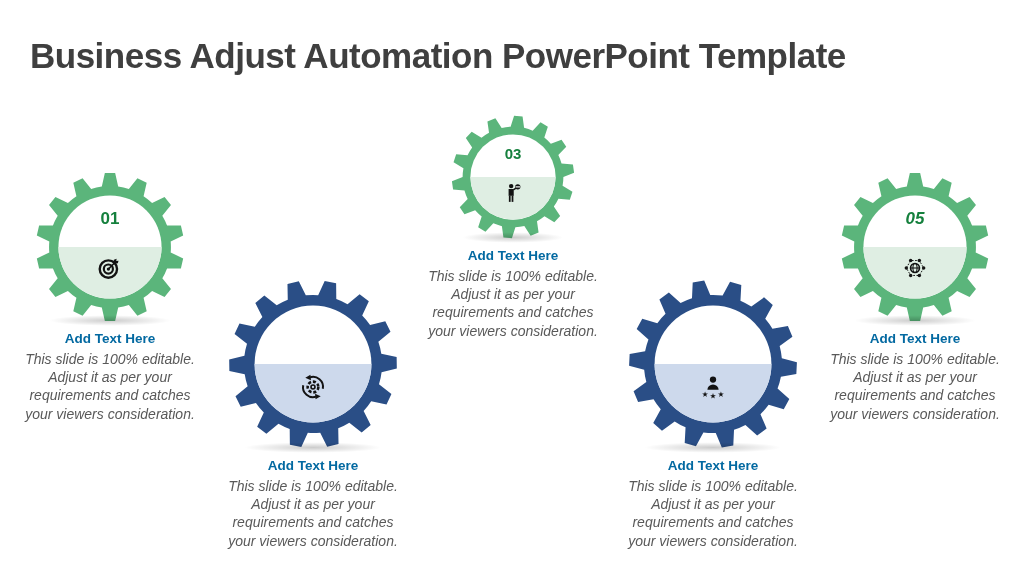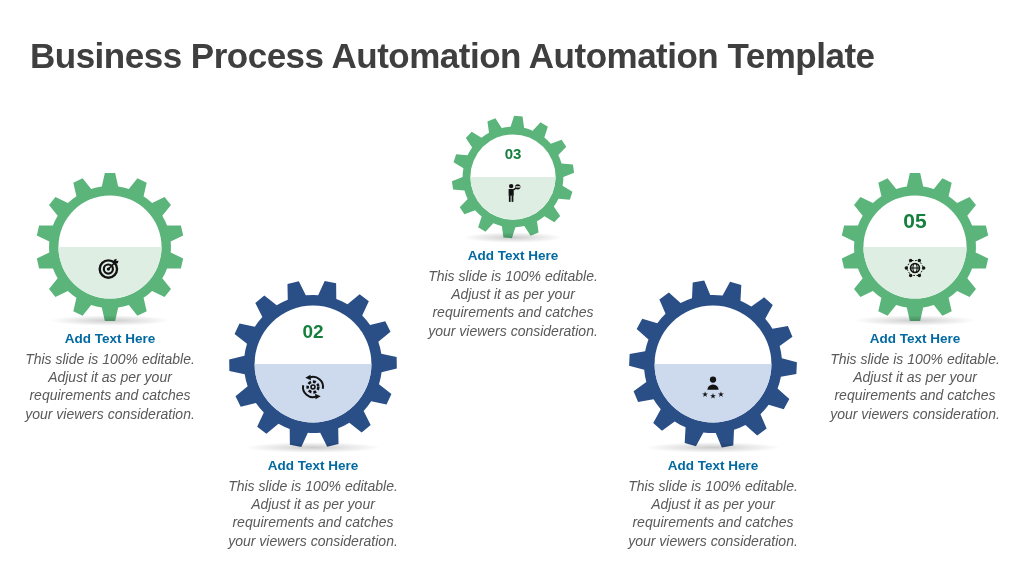--- a/index.html
+++ b/index.html
@@ -35,34 +35,35 @@
   .item-3{left:451px; top:115px; width:124px;}
   .item-4{left:628px; top:279px; width:170px;}
   .item-5{left:840px; top:172px; width:150px;}
   .item-1 .gear-wrap{width:150px;height:150px;}
   .item-2 .gear-wrap{width:170px;height:170px;}
   .item-3 .gear-wrap{width:124px;height:124px;}
   .item-4 .gear-wrap{width:170px;height:170px;}
   .item-5 .gear-wrap{width:150px;height:150px;}
   .item-1 .num{font-size:17px;} .item-2 .num{font-size:19px;}
   .item-3 .num{font-size:15px;} .item-4 .num{font-size:19px;}
-  .item-5 .num{font-size:21px;}
+  .item-5 .num{font-size:17px;font-style:italic;}
 </style>
 </head>
 <body>
 
-<div class="slide-title">Business Process Automation Automation Template</div>
+<div class="slide-title">Business Adjust Automation PowerPoint Template</div>
 
 <div class="item item-1">
   <div class="gear-wrap">
     <svg class="gear" viewBox="0 0 160 160">
       <path class="gear-body" fill="#5BB57B" d="M 71.27 15.59 L 74.51 1.19 L 85.49 1.19 L 88.73 15.59 A 65 65 0 0 1 100.09 18.18 L 100.09 18.18 L 109.25 6.61 L 119.14 11.38 L 115.81 25.75 A 65 65 0 0 1 124.92 33.02 L 124.92 33.02 L 138.19 26.57 L 145.04 35.16 L 135.80 46.66 A 65 65 0 0 1 140.86 57.16 L 140.86 57.16 L 155.61 57.11 L 158.05 67.82 L 144.74 74.17 A 65 65 0 0 1 144.74 85.83 L 144.74 85.83 L 158.05 92.18 L 155.61 102.89 L 140.86 102.84 A 65 65 0 0 1 135.80 113.34 L 135.80 113.34 L 145.04 124.84 L 138.19 133.43 L 124.92 126.98 A 65 65 0 0 1 115.81 134.25 L 115.81 134.25 L 119.14 148.62 L 109.25 153.39 L 100.09 141.82 A 65 65 0 0 1 88.73 144.41 L 88.73 144.41 L 85.49 158.81 L 74.51 158.81 L 71.27 144.41 A 65 65 0 0 1 59.91 141.82 L 59.91 141.82 L 50.75 153.39 L 40.86 148.62 L 44.19 134.25 A 65 65 0 0 1 35.08 126.98 L 35.08 126.98 L 21.81 133.43 L 14.96 124.84 L 24.20 113.34 A 65 65 0 0 1 19.14 102.84 L 19.14 102.84 L 4.39 102.89 L 1.95 92.18 L 15.26 85.83 A 65 65 0 0 1 15.26 74.17 L 15.26 74.17 L 1.95 67.82 L 4.39 57.11 L 19.14 57.16 A 65 65 0 0 1 24.20 46.66 L 24.20 46.66 L 14.96 35.16 L 21.81 26.57 L 35.08 33.02 A 65 65 0 0 1 44.19 25.75 L 44.19 25.75 L 40.86 11.38 L 50.75 6.61 L 59.91 18.18 A 65 65 0 0 1 71.27 15.59 Z"></path>
       <circle cx="80" cy="80" r="55" fill="#ffffff"></circle>
       <path d="M 25 80 A 55 55 0 0 0 135 80 Z" fill="#DFEEE3"></path>
     </svg>
+    <div class="num">01</div>
     <div class="icon">
       <svg viewBox="0 0 24 24" width="26" height="26">
         <circle cx="10.5" cy="13" r="8" fill="none" stroke="#131313" stroke-width="2.2"></circle>
         <circle cx="10.5" cy="13" r="4.2" fill="none" stroke="#131313" stroke-width="2"></circle>
         <circle cx="10.5" cy="13" r="1.5" fill="#131313"></circle>
         <path d="M10.5 13 L17.5 6" stroke="#131313" stroke-width="1.5" fill="none"></path>
         <path d="M15.6 4.4 l2.5 -0.9 -0.3 2.1 2.1 -0.4 -0.7 2.5 -2.6 0.4 -1.6 -1.6 z" fill="#131313"></path>
       </svg>
     </div>
     <div class="gear-shadow"></div>
@@ -78,21 +79,20 @@
   </div>
 </div>
 
 <div class="item item-2">
   <div class="gear-wrap">
     <svg class="gear" viewBox="0 0 160 160">
       <path class="gear-body" fill="#2A4E86" d="M 84.86 15.18 L 91.01 1.77 L 101.76 4.05 L 101.93 18.81 A 65 65 0 0 1 112.50 23.71 L 112.50 23.71 L 123.87 14.30 L 132.55 21.02 L 126.30 34.38 A 65 65 0 0 1 133.71 43.38 L 133.71 43.38 L 148.03 39.84 L 152.94 49.66 L 141.51 58.99 A 65 65 0 0 1 144.27 70.31 L 144.27 70.31 L 158.72 73.33 L 158.88 84.31 L 144.54 87.76 A 65 65 0 0 1 142.11 99.16 L 142.11 99.16 L 153.82 108.15 L 149.20 118.11 L 134.78 114.99 A 65 65 0 0 1 127.65 124.21 L 127.65 124.21 L 134.29 137.39 L 125.81 144.36 L 114.17 135.29 A 65 65 0 0 1 103.75 140.51 L 103.75 140.51 L 104.02 155.26 L 93.35 157.86 L 86.79 144.64 A 65 65 0 0 1 75.14 144.82 L 75.14 144.82 L 68.99 158.23 L 58.24 155.95 L 58.07 141.19 A 65 65 0 0 1 47.50 136.29 L 47.50 136.29 L 36.13 145.70 L 27.45 138.98 L 33.70 125.62 A 65 65 0 0 1 26.29 116.62 L 26.29 116.62 L 11.97 120.16 L 7.06 110.34 L 18.49 101.01 A 65 65 0 0 1 15.73 89.69 L 15.73 89.69 L 1.28 86.67 L 1.12 75.69 L 15.46 72.24 A 65 65 0 0 1 17.89 60.84 L 17.89 60.84 L 6.18 51.85 L 10.80 41.89 L 25.22 45.01 A 65 65 0 0 1 32.35 35.79 L 32.35 35.79 L 25.71 22.61 L 34.19 15.64 L 45.83 24.71 A 65 65 0 0 1 56.25 19.49 L 56.25 19.49 L 55.98 4.74 L 66.65 2.14 L 73.21 15.36 A 65 65 0 0 1 84.86 15.18 Z"></path>
       <circle cx="80" cy="80" r="55" fill="#ffffff"></circle>
       <path d="M 25 80 A 55 55 0 0 0 135 80 Z" fill="#CDD9EC"></path>
     </svg>
-    <div class="num">02</div>
     <div class="icon">
       <svg viewBox="0 0 24 24" width="28" height="28">
         <circle cx="12" cy="12" r="4.6" fill="none" stroke="#131313" stroke-width="2.2" stroke-dasharray="2.6 1.6"></circle>
         <circle cx="12" cy="12" r="1.7" fill="none" stroke="#131313" stroke-width="1.4"></circle>
         <path d="M20.4 13.5 A8.5 8.5 0 0 0 9 3.9" fill="none" stroke="#131313" stroke-width="1.7"></path>
         <polygon points="9.8,1.4 5.4,4.1 10.2,6.3" fill="#131313"></polygon>
         <path d="M3.6 10.5 A8.5 8.5 0 0 0 15 20.1" fill="none" stroke="#131313" stroke-width="1.7"></path>
         <polygon points="14.2,22.6 18.6,19.9 13.8,17.7" fill="#131313"></polygon>
       </svg>
     </div>

